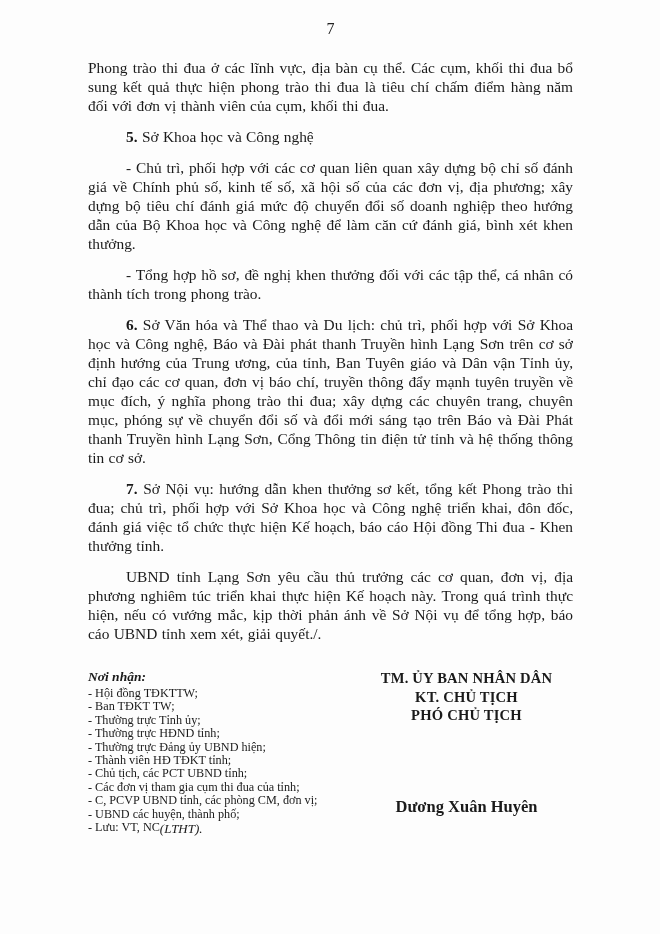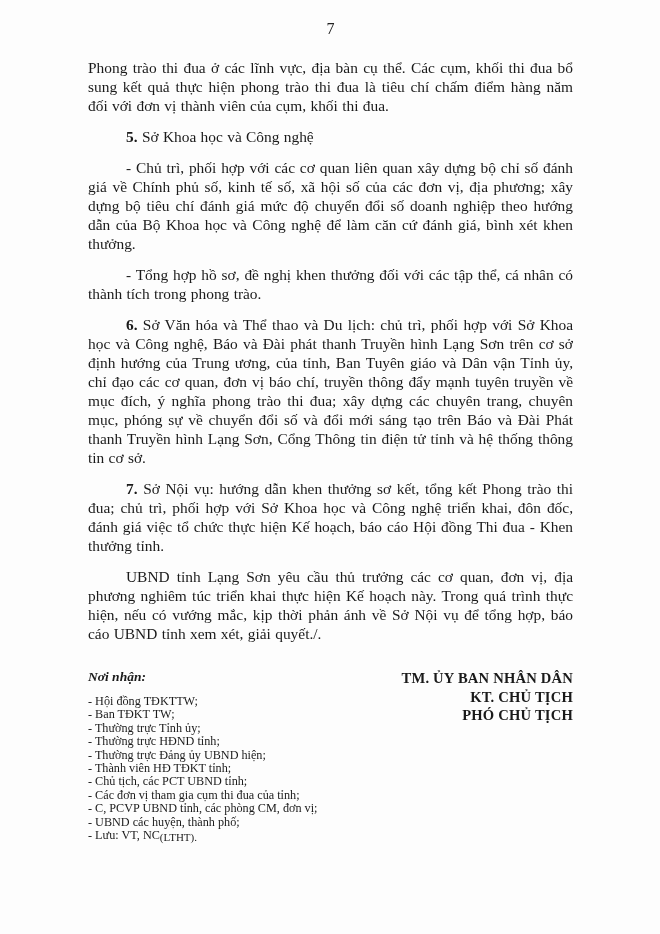--- a/index.html
+++ b/index.html
@@ -40,34 +40,35 @@
   }
   .recipients {
     width: 272px;
     flex: 0 0 272px;
   }
   .recipients-heading {
     font-size: 13.5px;
     font-weight: bold;
     font-style: italic;
     line-height: 16px;
-    margin-bottom: 10px;
+    margin-bottom: 2px;
   }
   .recipient-item {
     font-size: 12.2px;
     line-height: 13.4px;
     white-space: nowrap;
   }
   .recipient-item .sub {
-    font-size: 11px;
+    font-size: 13px;
     vertical-align: -2px;
+    font-style: italic;
   }
   .signature {
     flex: 1;
-    text-align: right;
+    text-align: center;
     padding-top: 0;
   }
   .sig-line {
     font-size: 14.6px;
     font-weight: bold;
     line-height: 18.5px;
     letter-spacing: 0.2px;
     white-space: nowrap;
   }
   .sig-name {
@@ -108,17 +109,18 @@
       <div class="recipient-item">- Các đơn vị tham gia cụm thi đua của tỉnh;</div>
       <div class="recipient-item">- C, PCVP UBND tỉnh, các phòng CM, đơn vị;</div>
       <div class="recipient-item">- UBND các huyện, thành phố;</div>
       <div class="recipient-item"><span>- Lưu: VT, NC</span><span class="sub">(LTHT).</span></div>
     </div>
 
     <div class="signature">
       <div class="sig-line">TM. ỦY BAN NHÂN DÂN</div>
       <div class="sig-line">KT. CHỦ TỊCH</div>
       <div class="sig-line">PHÓ CHỦ TỊCH</div>
+      <div class="sig-name">Dương Xuân Huyên</div>
     </div>
 
   </div>
 
 </div>
 
 </body></html>

